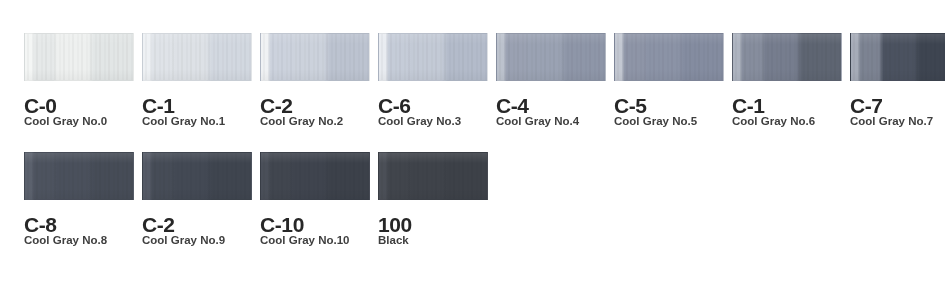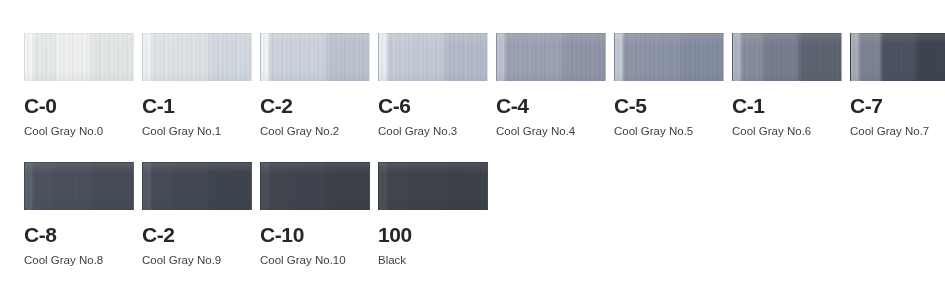--- a/index.html
+++ b/index.html
@@ -85,23 +85,23 @@
     margin-top: 14px;
     font-size: 21px;
     font-weight: bold;
     line-height: 1;
     color: #272727;
     letter-spacing: -0.4px;
     white-space: nowrap;
   }
 
   .swatch-desc {
-    margin-top: 10px;
+    margin-top: 0;
     font-size: 11.5px;
-    font-weight: normal;
+    font-weight: bold;
     line-height: 1;
     color: #3f3f3f;
     white-space: nowrap;
   }
 </style>
 </head>
 <body>
 
 <div class="palette">
 

